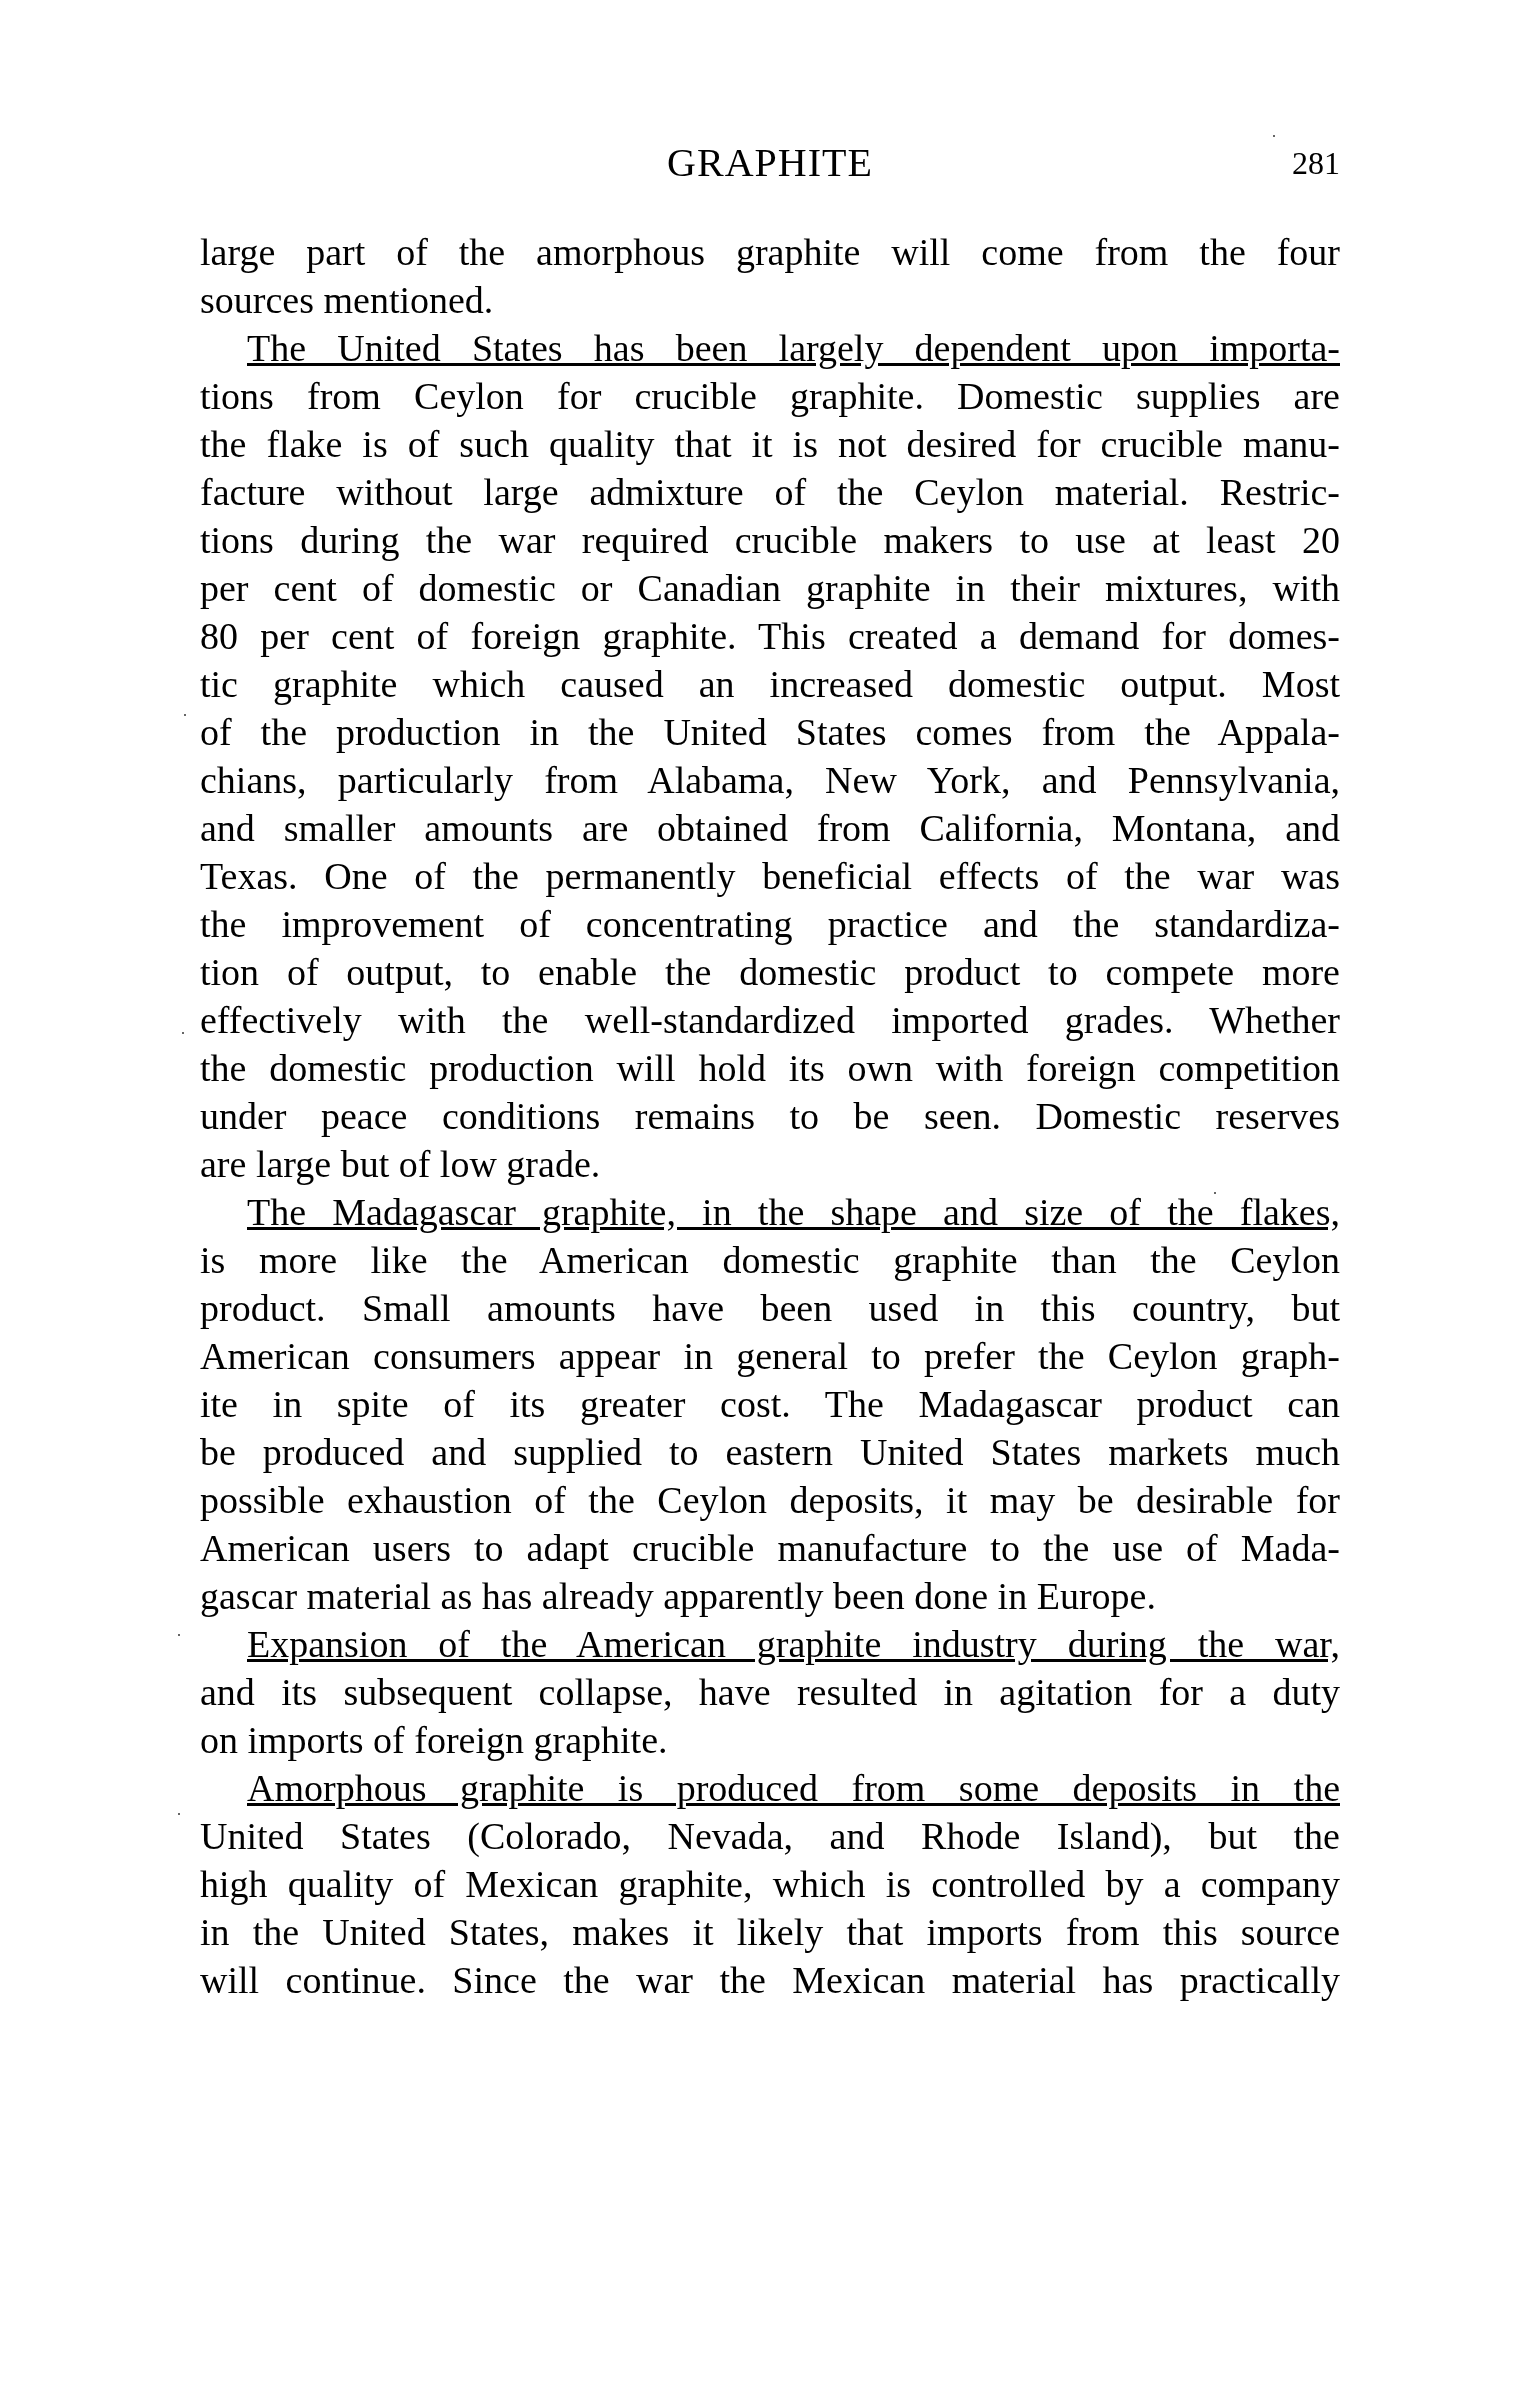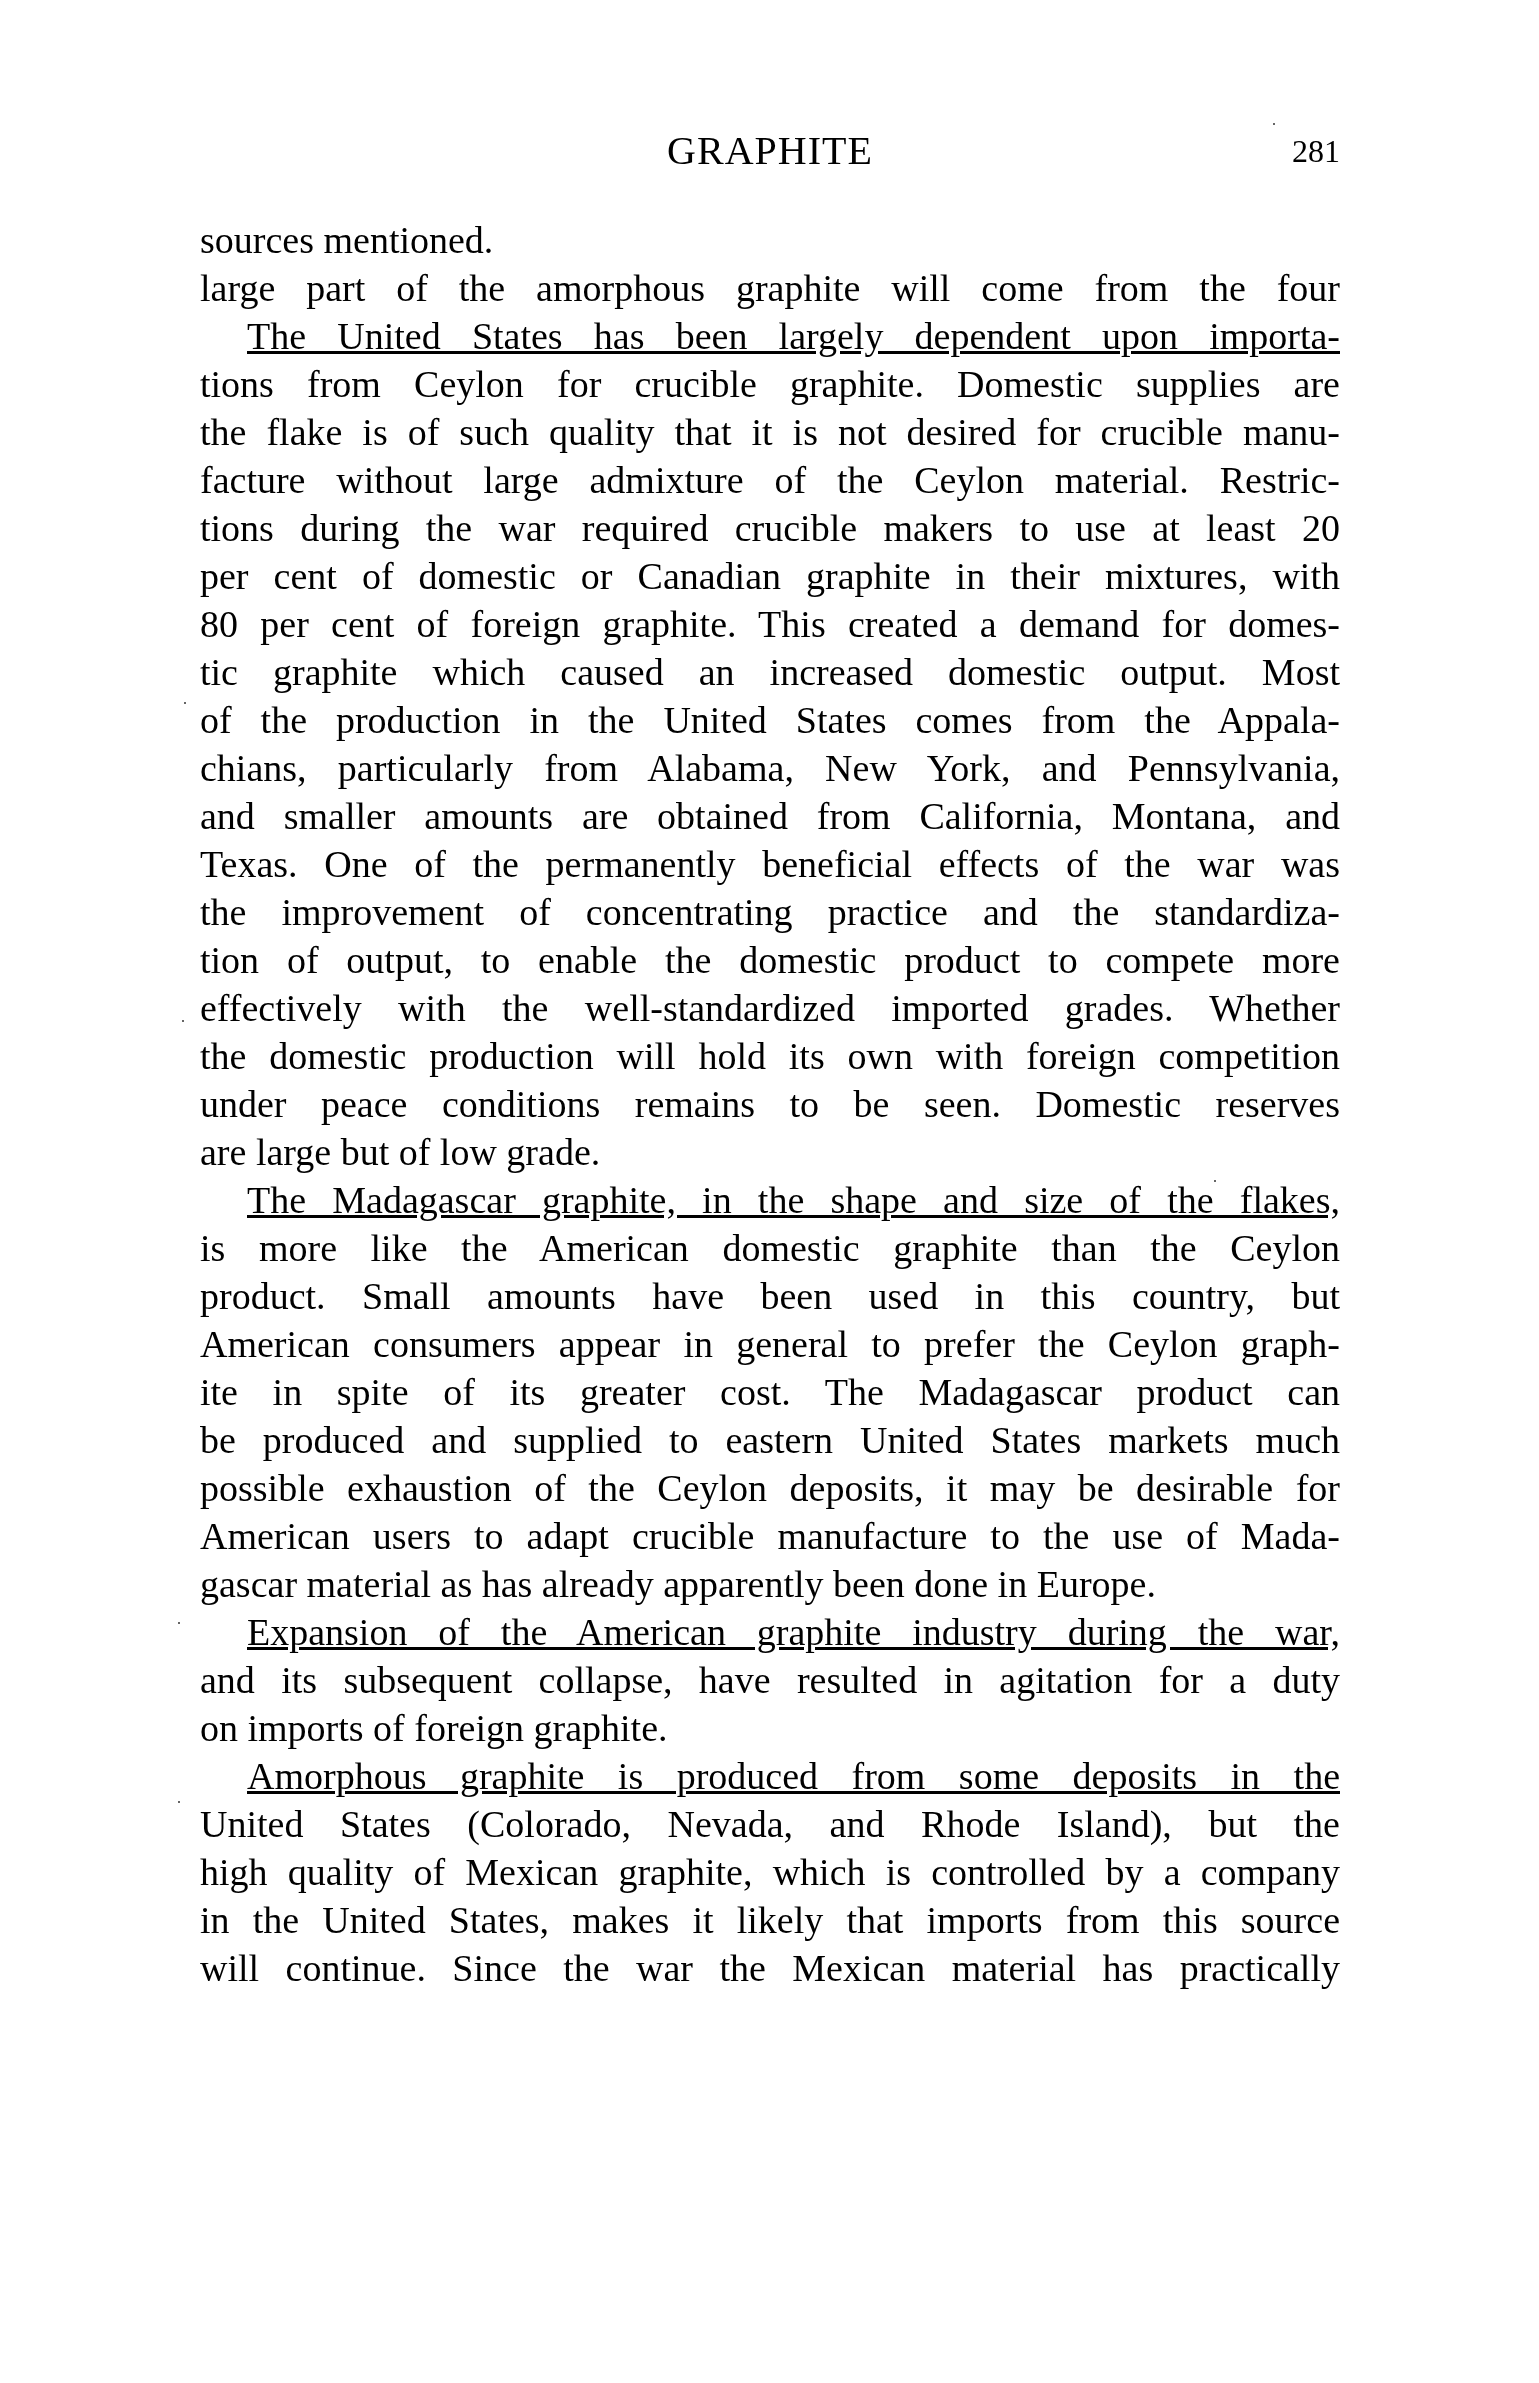--- a/index.html
+++ b/index.html
@@ -11,21 +11,21 @@
     width: 1540px;
     height: 2384px;
     position: relative;
     overflow: hidden;
     color: #000000;
     font-family: "Liberation Serif", "DejaVu Serif", serif;
   }
   .page {
     position: absolute;
     left: 0;
-    top: 4px;
+    top: 16px;
     width: 1540px;
     height: 2324px;
     background: #ffffff;
   }
   .running-head {
     position: absolute;
     left: 200px;
     width: 1140px;
     top: 122px;
     height: 50px;
@@ -83,22 +83,22 @@
 <div class="page">
 
   <div class="running-head">
     <span class="running-title">GRAPHITE</span>
     <span class="page-number">281</span>
   </div>
 
   <div class="body-text">
 
     <div class="paragraph">
+      <span class="line">large part of the amorphous graphite will come from the four</span>
       <span class="line last">sources mentioned.</span>
-      <span class="line">large part of the amorphous graphite will come from the four</span>
     </div>
 
     <div class="paragraph">
       <span class="line indent">The United States has been largely dependent upon importa-</span>
       <span class="line">tions from Ceylon for crucible graphite.  Domestic supplies are</span>
       <span class="line">the flake is of such quality that it is not desired for crucible manu-</span>
       <span class="line">facture without large admixture of the Ceylon material.  Restric-</span>
       <span class="line">tions during the war required crucible makers to use at least 20</span>
       <span class="line">per cent of domestic or Canadian graphite in their mixtures, with</span>
       <span class="line">80 per cent of foreign graphite.  This created a demand for domes-</span>

